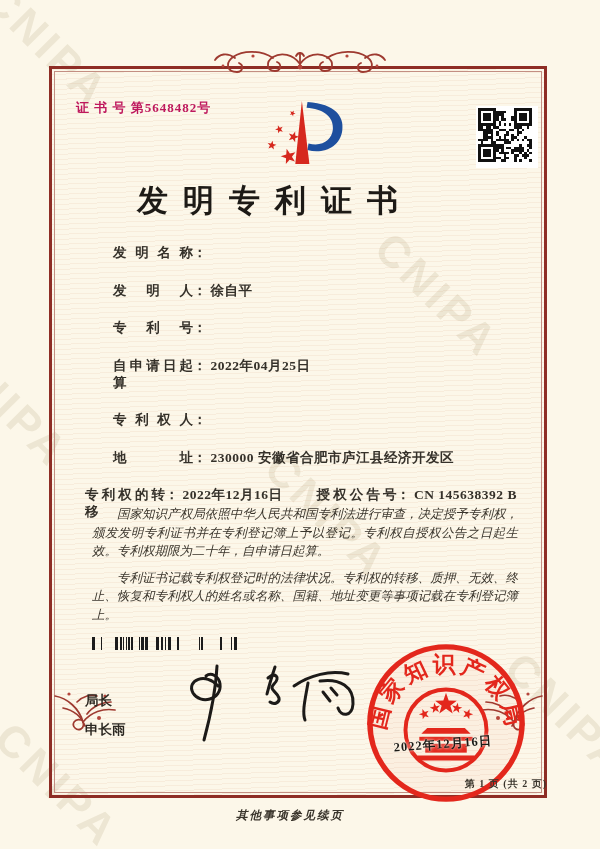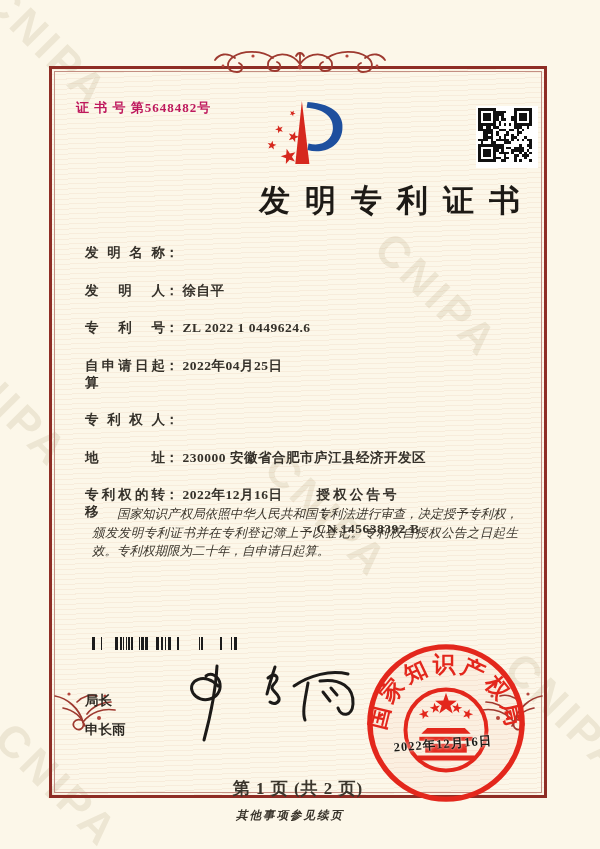--- a/index.html
+++ b/index.html
@@ -27,51 +27,51 @@
   }
   .orn-top{position:absolute;left:213px;top:44px;}
   .orn-corner{position:absolute;}
   .cert-no{
     position:absolute;left:76px;top:99px;font-size:13px;font-weight:600;
     letter-spacing:1px;color:#be185d;
   }
   .logo{position:absolute;left:253px;top:98px;}
   .qr{position:absolute;left:476px;top:106px;width:58px;height:58px;background:#fff;padding:2px;}
   .title{
-    position:absolute;left:0;top:180px;width:535px;text-align:right;
+    position:absolute;left:0;top:180px;width:535px;text-align:center;
     font-size:31px;font-weight:bold;letter-spacing:15px;text-indent:15px;
     color:#1d1a16;
   }
   .fields{position:absolute;left:85px;top:244px;width:450px;}
-  .frow{display:flex;align-items:flex-start;font-size:13.5px;font-weight:600;color:#35312a;margin-bottom:20.5px;line-height:17px;}
+  .frow{display:flex;align-items:flex-start;font-size:13.5px;font-weight:600;color:#35312a;margin-bottom:20.5px;line-height:17px;margin-left:28px;}
   .flabel{display:inline-block;width:80px;text-align:justify;text-align-last:justify;flex:none;}
   .fcolon{flex:none;margin-right:4px;}
   .fvalue{letter-spacing:0.5px;}
   .grant-row{display:flex;font-size:13.5px;font-weight:600;color:#35312a;line-height:17px;}
   .grant-row .grp{display:flex;}
-  .grant-row .grp2{margin-left:34px;flex-direction:column;}
+  .grant-row .grp2{margin-left:34px;}
   .paras{
     position:absolute;left:84px;top:497px;width:442px;
     font-size:12.5px;line-height:18.5px;font-style:italic;font-weight:500;
     color:#3a352c;text-align:justify;
   }
   .paras p{margin:8px;text-indent:2em;}
   .barcode{position:absolute;left:87px;top:637px;width:155px;height:13px;}
   .signer{position:absolute;left:85px;top:686px;font-size:13.5px;font-weight:bold;color:#2c2822;line-height:29px;}
   .signature{position:absolute;left:178px;top:660px;}
   .seal{position:absolute;left:362px;top:639px;width:168px;height:168px;}
   .seal-date{
     position:absolute;left:368px;top:736px;width:150px;text-align:center;
     font-size:12.5px;font-weight:bold;color:#1c1a17;letter-spacing:1px;
     transform:rotate(-4deg);
     text-shadow:0 0 2px rgba(253,248,236,0.9), 0 0 4px rgba(253,248,236,0.8);
   }
   .page-no{
-    position:absolute;left:49px;top:777px;width:498px;text-align:center;
-    font-size:17px;font-weight:600;color:#3a352c;letter-spacing:1px;
+    position:absolute;left:49px;top:777px;width:498px;text-align:right;
+    font-size:10px;font-weight:600;color:#3a352c;letter-spacing:1px;
   }
   .continuation{
     position:absolute;left:0;top:808px;width:580px;text-align:center;
     font-size:11.5px;font-weight:bold;font-style:italic;color:#3a352c;letter-spacing:2px;
   }
 </style>
 </head>
 <body>
 
 <div class="page">
@@ -404,21 +404,20 @@
         <span class="fcolon">：</span>
     </div>
     <div class="frow">
       <span class="flabel">发明人</span>
         <span class="fcolon">：</span>
       <span class="fvalue">徐自平</span>
     </div>
     <div class="frow">
       <span class="flabel">专利号</span>
         <span class="fcolon">：</span>
-      <span class="fvalue">ZL 2022 1 0449624.6</span>
     </div>
     <div class="frow">
       <span class="flabel">自申请日起算</span>
         <span class="fcolon">：</span>
       <span class="fvalue">2022年04月25日</span>
     </div>
     <div class="frow">
       <span class="flabel">专利权人</span>
         <span class="fcolon">：</span>
     </div>
@@ -436,20 +435,21 @@
       <span class="grp grp2">
         <span class="flabel">授权公告号</span>
           <span class="fcolon">：</span>
         <span class="fvalue">CN 145638392 B</span>
       </span>
     </div>
   </div>
 
   <div class="paras">
     <p>国家知识产权局依照中华人民共和国专利法进行审查，决定授予专利权，颁发发明专利证书并在专利登记簿上予以登记。专利权自授权公告之日起生效。专利权期限为二十年，自申请日起算。</p>
+    <p>专利证书记载专利权登记时的法律状况。专利权的转移、质押、无效、终止、恢复和专利权人的姓名或名称、国籍、地址变更等事项记载在专利登记簿上。</p>
   </div>
 
   <svg class="barcode" id="barcode-svg" viewBox="0 0 155 13" preserveAspectRatio="none">
       <rect x="5" y="0" width="3" height="13" fill="#1c1c1c"></rect>
       <rect x="14" y="0" width="1" height="13" fill="#1c1c1c"></rect>
       <rect x="28" y="0" width="3" height="13" fill="#1c1c1c"></rect>
       <rect x="33" y="0" width="2" height="13" fill="#1c1c1c"></rect>
       <rect x="36" y="0" width="1" height="13" fill="#1c1c1c"></rect>
       <rect x="39" y="0" width="1" height="13" fill="#1c1c1c"></rect>
       <rect x="41" y="0" width="2" height="13" fill="#1c1c1c"></rect>

